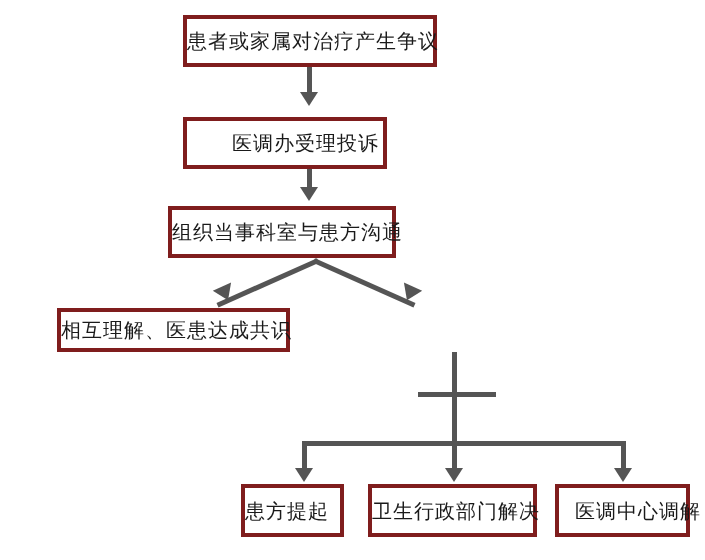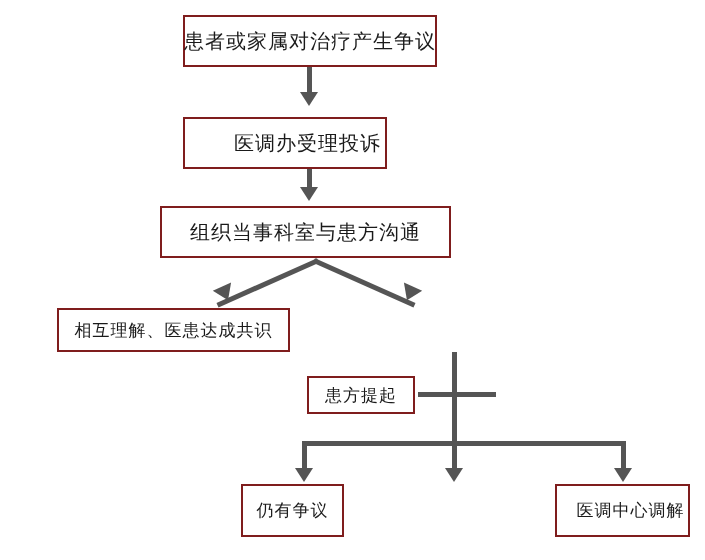--- a/index.html
+++ b/index.html
@@ -14,35 +14,35 @@
     position: relative;
     width: 705px;
     height: 560px;
     background: #ffffff;
     overflow: hidden;
   }
   .node {
     position: absolute;
     box-sizing: border-box;
     background: #ffffff;
-    border: 2px solid #7f1d1d;
+    border: 4px solid #7f1d1d;
     display: flex;
     align-items: center;
-    justify-content: center;
+    justify-content: flex-start;
     color: #1a1a1a;
     white-space: nowrap;
     letter-spacing: 1px;
     z-index: 3;
   }
   .node-label {
     display: block;
     line-height: 1;
   }
   .t20 { font-size: 20px; }
-  .t19 { font-size: 17px; }
+  .t19 { font-size: 20px; }
 
   
   .conn {
     position: absolute;
     background: #555555;
     z-index: 1;
   }
   .vline { width: 5px; }
   .hline { height: 5px; }
 
@@ -108,36 +108,36 @@
   <div class="arrowhead arrow-down" style="left:614px; top:468px;"></div>
 
   <div class="node t20" style="left:183px; top:15px; width:254px; height:52px;">
     <span class="node-label">患者或家属对治疗产生争议</span>
   </div>
 
   <div class="node t20" style="left:183px; top:117px; width:204px; height:52px;padding-left:45px;">
     <span class="node-label">医调办受理投诉</span>
   </div>
 
-  <div class="node t20" style="left:160px; top:206px; width:291px; height:52px;">
+  <div class="node t20" style="left:168px; top:206px; width:228px; height:52px;">
     <span class="node-label">组织当事科室与患方沟通</span>
   </div>
 
   <div class="node t19" style="left:57px; top:308px; width:233px; height:44px;">
     <span class="node-label">相互理解、医患达成共识</span>
   </div>
 
 
-  <div class="node t19" style="left:307px; top:376px; width:108px; height:38px;">
+
+
+  <div class="node t19" style="left:241px; top:484px; width:103px; height:53px;">
     <span class="node-label">患方提起</span>
   </div>
 
-
-  <div class="node t19" style="left:241px; top:484px; width:103px; height:53px;">
-    <span class="node-label">仍有争议</span>
+  <div class="node t19" style="left:368px; top:484px; width:169px; height:53px;">
+    <span class="node-label">卫生行政部门解决</span>
   </div>
-
 
   <div class="node t19" style="left:555px; top:484px; width:135px; height:53px;padding-left:16px;">
     <span class="node-label">医调中心调解</span>
   </div>
 
 </div>
 
 </body></html>

